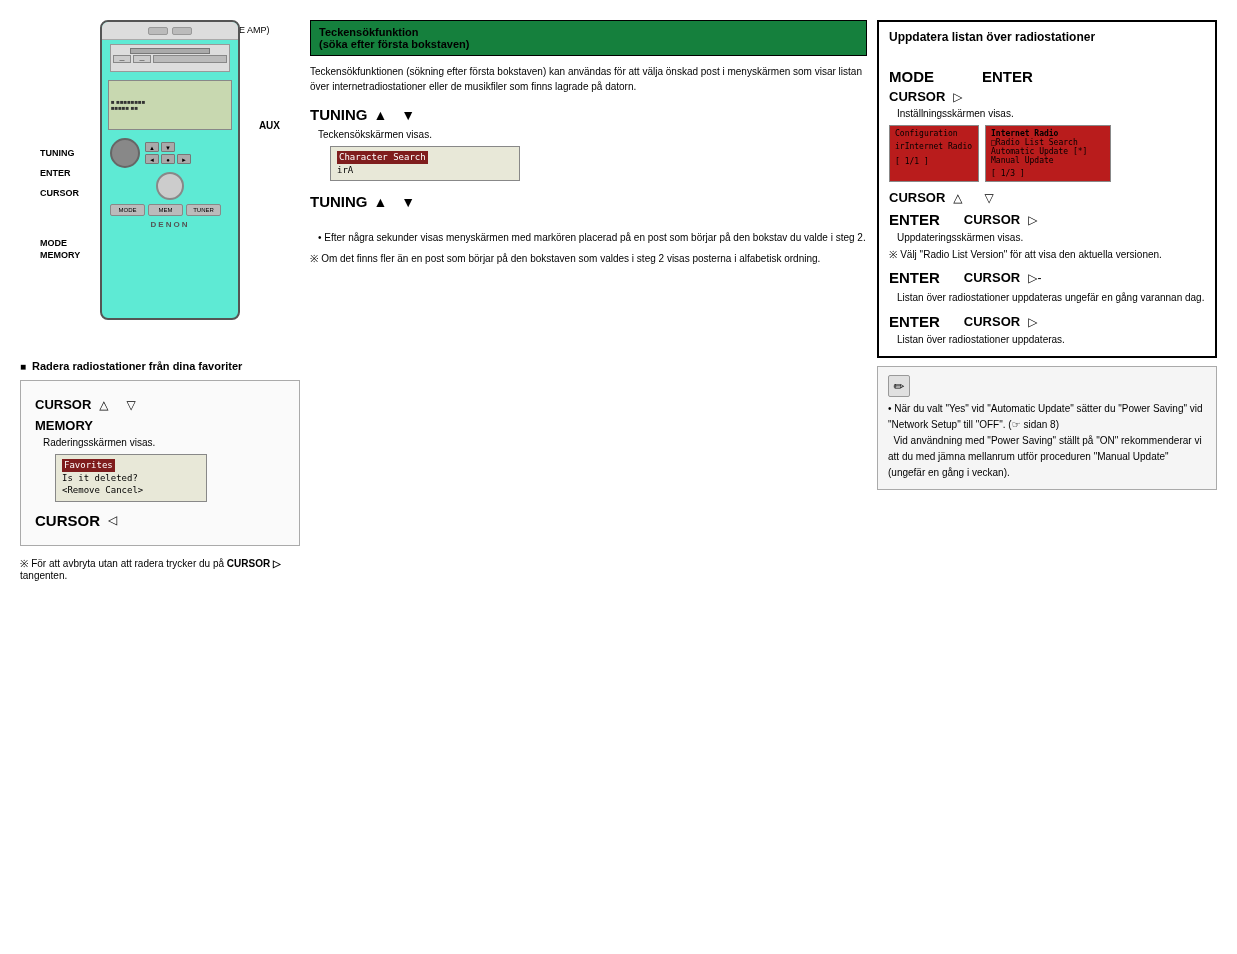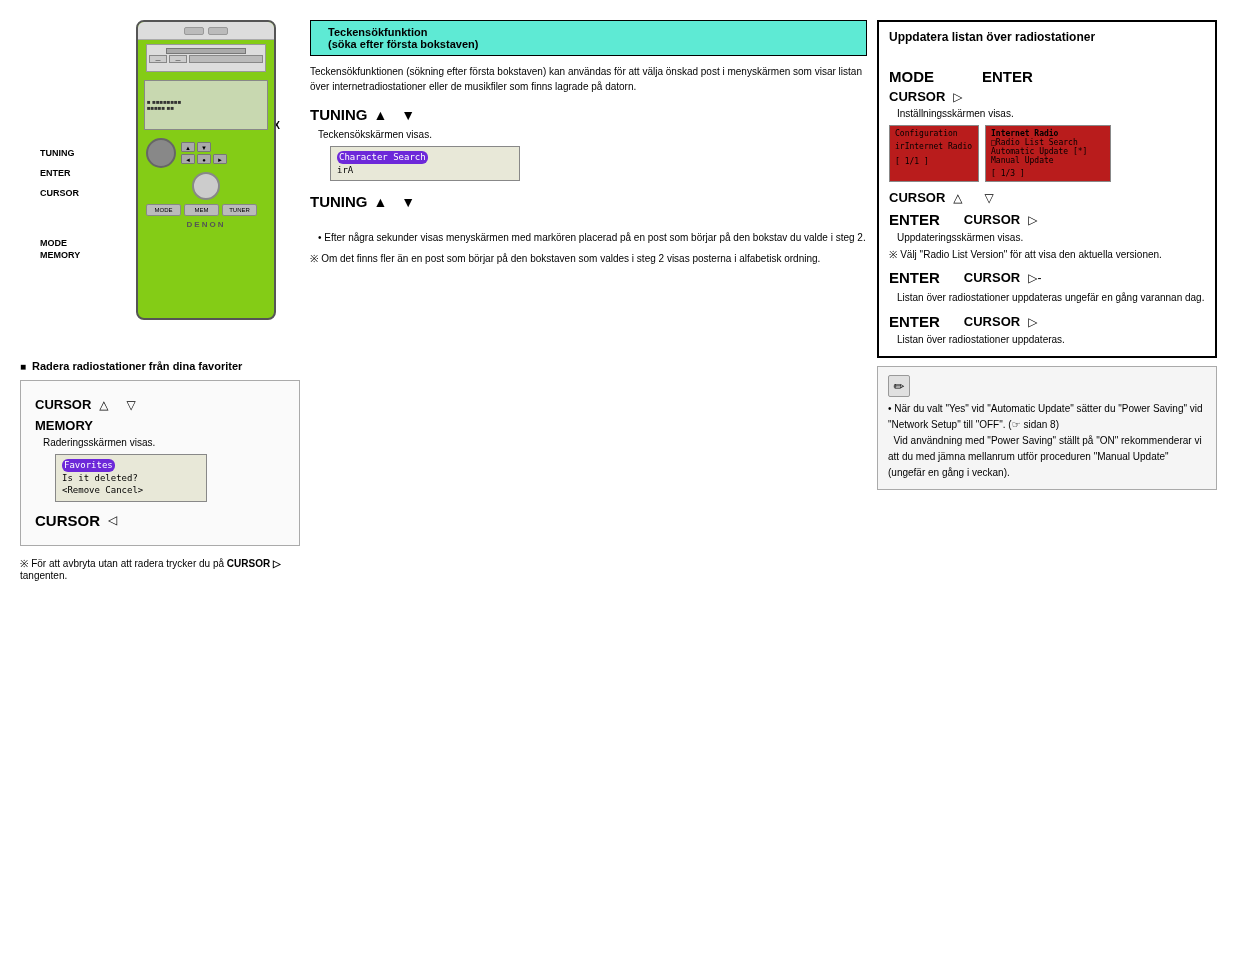--- a/index.html
+++ b/index.html
@@ -41,22 +41,21 @@
       margin: 0 auto 20px auto;
     }
     .device-body {
       position: absolute;
       left: 60px;
       top: 0;
       width: 140px;
       height: 300px;
       border: 2px solid #555;
       border-radius: 8px;
-      background: #84cc16;
-      margin-left: 36px;
+      background: #5eead4;
     }
     .device-top-bar {
       width: 100%;
       height: 18px;
       background: #ddd;
       border-radius: 6px 6px 0 0;
       border-bottom: 1px solid #aaa;
       display: flex;
       align-items: center;
       justify-content: center;
@@ -146,23 +145,23 @@
 
     
     .section-box {
       border: 1px solid #aaa;
       padding: 12px 14px;
       margin-bottom: 10px;
       background: #fafafa;
     }
     .section-box-header {
       border: 1px solid #000;
-      padding: 5px 17px;
+      padding: 5px 8px;
       margin-bottom: 8px;
-      background: #5eead4;
+      background: #15803d;
     }
     .section-box-header-title {
       font-weight: bold;
       font-size: 11px;
     }
 
     
     .btn-label {
       font-size: 13px;
       font-weight: bold;
@@ -203,25 +202,24 @@
       font-size: 9px;
       font-family: monospace;
       padding: 4px 6px;
       margin: 6px 0 6px 20px;
       width: 152px;
     }
     .screen-mockup-line {
       line-height: 1.4;
     }
     .screen-mockup-highlight {
-      background: #6d28d9;
+      background: #7f1d1d;
       color: #fff;
       display: inline-block;
       padding: 0 2px;
-      border-radius: 6px;
     }
 
     
     .right-header-box {
       border: 2px solid #000;
       padding: 8px 10px;
       margin-bottom: 8px;
       background: #fff;
     }
 

